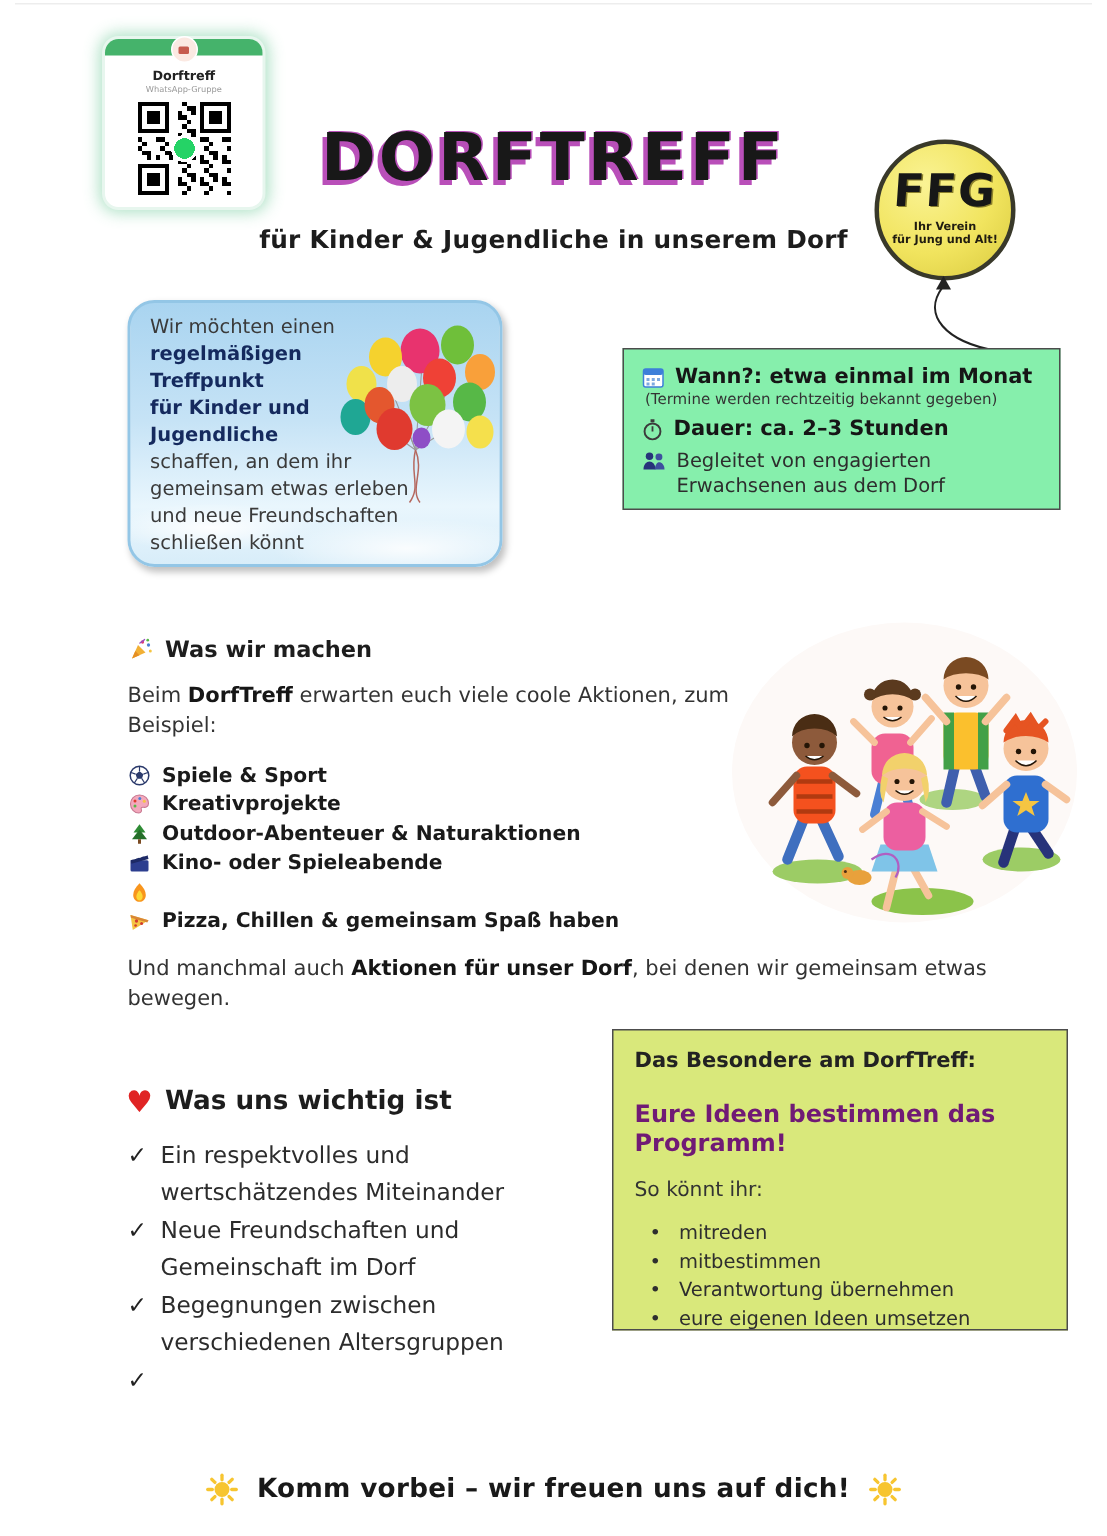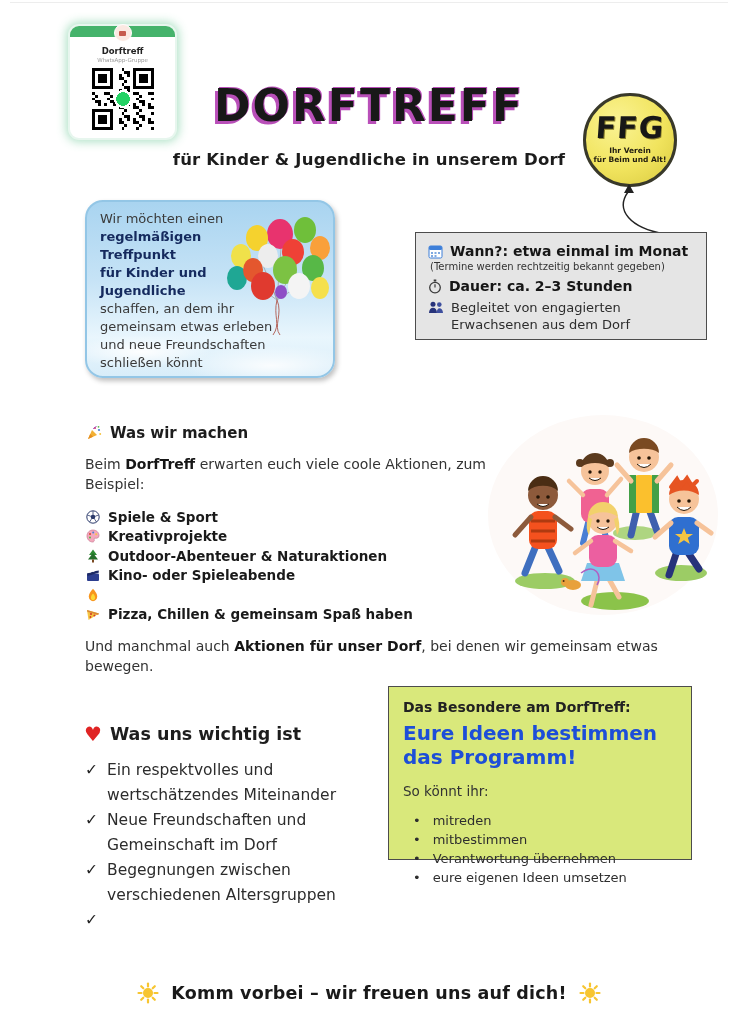--- a/index.html
+++ b/index.html
@@ -64,21 +64,21 @@
       linear-gradient(180deg,#a9d4f0 0%, #c6e3f6 45%, #e9f6fd 78%, #d8edf9 100%);
     box-shadow:2px 3px 5px rgba(0,0,0,.25);
   }
   .intro-line { font-size:13px; line-height:18px; color:#3a3a3a; position:relative; z-index:2; }
   .intro-line.b { font-weight:bold; color:#152a5e; }
   .intro-balloons { position:absolute; right:-2px; top:6px; width:112px; height:128px; z-index:1; }
 
   
   .info-box {
     position:absolute; left:415px; top:232px; width:292px; height:108px; box-sizing:border-box;
-    background:#e5e5e5; border:1.5px solid #4c4c4c; padding:10px 12px 8px 12px;
+    background:#86efac; border:1.5px solid #4c4c4c; padding:10px 12px 8px 12px;
   }
   .info-row { display:flex; align-items:center; gap:7px; }
   .info-when { font-size:14px; font-weight:bold; color:#161616; }
   .info-note { font-size:10px; color:#333; margin:2px 0 6px 2px; }
   .info-duration { font-size:14px; font-weight:bold; color:#161616;text-align:center; }
   .info-super { font-size:13px; color:#2d2d2d; margin-top:5px; line-height:17px; }
   .info-super .irow { display:flex; align-items:flex-start; gap:7px; }
   .ic { flex:0 0 auto; }
 
   
@@ -92,25 +92,25 @@
   .p-intro { left:85px; top:454px; width:445px; }
   .p-outro { left:85px; top:636px; width:585px; }
 
   .activities { position:absolute; left:86px; top:507px; margin:0; padding:0; list-style:none; }
   .activities li { display:flex; align-items:center; gap:8px; height:19.5px; font-size:13.5px; font-weight:bold; color:#1a1a1a; }
 
   .kids { position:absolute; left:485px; top:413px; width:235px; height:205px; }
 
   
   .special-box {
-    position:absolute; left:388px; top:686px; width:304px; height:174px; box-sizing:border-box;
+    position:absolute; left:408px; top:686px; width:304px; height:201px; box-sizing:border-box;
     background:#d9e87b; border:1.5px solid #4c4c4c; padding:12px 14px;
   }
   .sp-title { font-size:14px; font-weight:bold; color:#222; }
-  .sp-highlight { font-size:20px; font-weight:bold; color:#1d4ed8; margin-top:6px; }
+  .sp-highlight { font-size:16px; font-weight:bold; color:#701a75; margin-top:18px; }
   .sp-intro { font-size:13.5px; color:#333; margin-top:14px; }
   .sp-list { margin:12px 0 0 10px; padding:0; list-style:none; }
   .sp-list li { display:flex; gap:12px; font-size:13px; color:#2e2e2e; line-height:19px; }
   .sp-bullet { color:#2e2e2e; }
 
   
   .values { position:absolute; left:85px; top:758px; width:320px; margin:0; padding:0; list-style:none; }
   .values li { position:relative; padding-left:22px; font-size:15.5px; color:#2c2c2c; line-height:25px; }
   .check-glyph { position:absolute; left:0; top:0; font-weight:bold; color:#222; }
 
@@ -225,21 +225,21 @@
         <circle cx="10.5" cy="10.5" r="2.7" fill="#25d366" stroke="#fff" stroke-width="0.7"></circle>
       </svg>
   </div>
 
   <div class="main-title">DORFTREFF</div>
   <div class="sub-title">für Kinder &amp; Jugendliche in unserem Dorf</div>
 
   <div class="ffg">
     <div class="ffg-acronym">FFG</div>
     <div class="ffg-line1">Ihr Verein</div>
-    <div class="ffg-line2">für Beim und Alt!</div>
+    <div class="ffg-line2">für Jung und Alt!</div>
   </div>
   <div class="ffg-knot"></div>
   <svg class="ffg-string" viewBox="0 0 160 55">
     <path d="M68,2 C55,20 70,38 105,44 C120,47 132,45 140,44" fill="none" stroke="#222" stroke-width="1.4"></path>
   </svg>
 
   <div class="intro-box">
     <svg class="intro-balloons" viewBox="0 0 112 128">
       <g stroke="#9a9a9a" stroke-width="0.7">
         <line x1="38" y1="52" x2="54" y2="92"></line>

